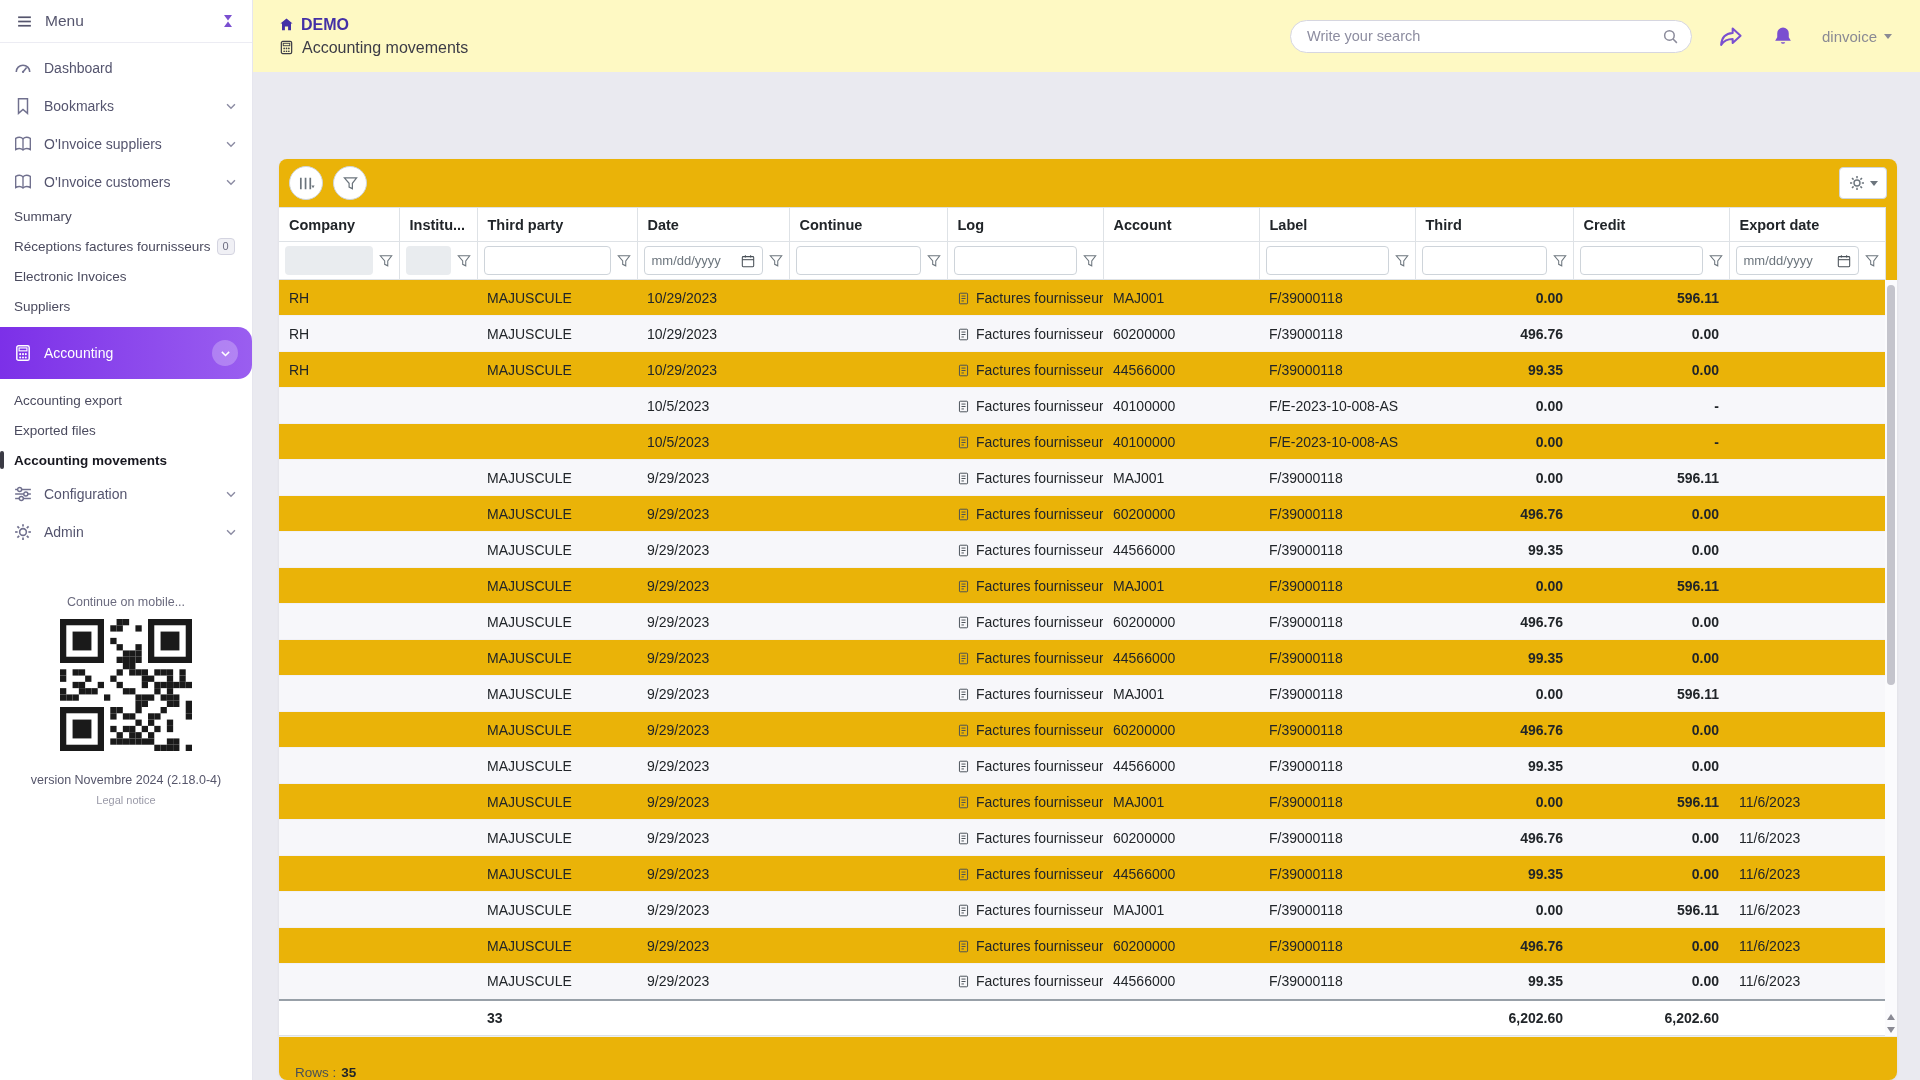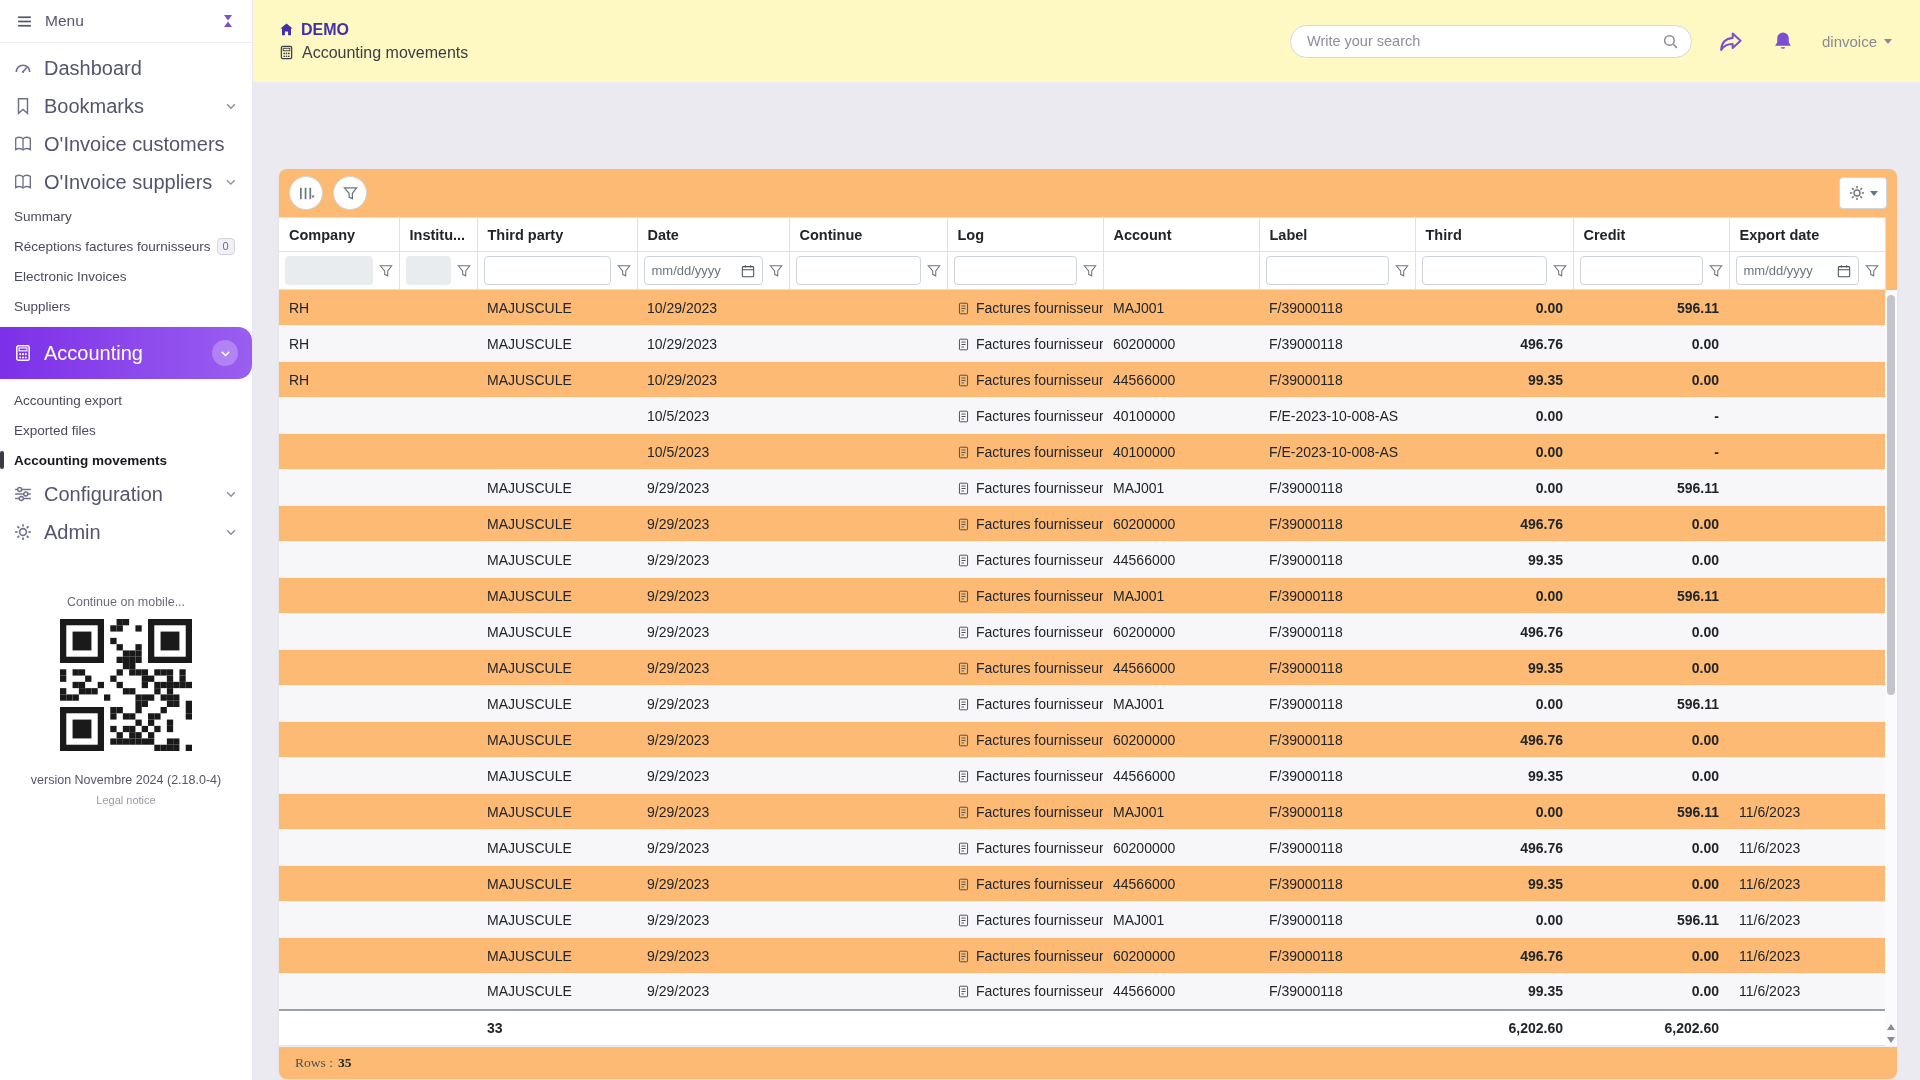--- a/index.html
+++ b/index.html
@@ -9,21 +9,21 @@
   #screen { width:1920px; height:1080px; display:flex; position:relative; overflow:hidden; }
 
   
   .sidebar { width:253px; min-width:253px; background:#fff; border-right:1px solid #e6e6ee; display:flex; flex-direction:column; height:100%; overflow:hidden; }
   .logo-block { height:140px; display:flex; flex-direction:column; align-items:center; justify-content:center; padding-top:10px; cursor:pointer; }
   .logo-text { margin-top:8px; font-size:15px; font-weight:bold; letter-spacing:7px; color:#7d3bf0; padding-left:7px; }
   .menu-row { height:42px; display:flex; align-items:center; gap:12px; padding:0 16px; color:#55556d; font-size:15.5px; cursor:pointer; }
   .menu-row .spacer { flex:1; }
   .nav-divider { height:1px; background:#ececf3; margin:0 0 6px 0; }
   .nav { flex:0 0 auto; }
-  .nav-item { height:38px; display:flex; align-items:center; gap:12px; padding:0 14px; color:#54546e; font-size:20px; cursor:pointer; white-space:nowrap; }
+  .nav-item { height:38px; display:flex; align-items:center; gap:12px; padding:0 14px; color:#54546e; font-size:14px; cursor:pointer; white-space:nowrap; }
   .nav-item .icn { width:18px; height:18px; color:#70708e; flex:0 0 auto; }
   .nav-item .chev { margin-left:auto; width:14px; height:14px; color:#8b8ba2; }
   .sub-item { height:30px; display:flex; align-items:center; padding:0 14px; font-size:13.5px; color:#4a4a5e; cursor:pointer; white-space:nowrap; position:relative; }
   .sub-item.active { font-weight:bold; color:#17171f; }
   .sub-item.active::before { content:""; position:absolute; left:0; top:6px; width:4px; height:18px; background:#3a3a44; border-radius:2px; }
   .badge { margin-left:6px; font-size:11px; color:#6c6c80; background:#f0f0f5; border:1px solid #d4d4e0; border-radius:4px; padding:1px 5px; line-height:13px; }
   .nav-item.active-parent { height:52px; margin:6px 0; background:linear-gradient(90deg,#7c30e8,#9a5ef0); color:#fff; border-radius:0 14px 14px 0; }
   .nav-item.active-parent .icn { color:#fff; }
   .chev-circle { margin-left:auto; width:26px; height:26px; border-radius:50%; background:rgba(255,255,255,.25); display:flex; align-items:center; justify-content:center; color:#fff; }
   .chev-circle svg { width:13px; height:13px; }
@@ -43,21 +43,21 @@
   .search-box { position:relative; width:402px; }
   .search-box input { width:100%; height:33px; border:1px solid #d6d6e0; border-radius:17px; padding:0 40px 0 16px; font-size:14.5px; color:#444; outline:none; font-family:"Liberation Sans",sans-serif; }
   .search-box input::placeholder { color:#8d8da0; }
   .search-box .mag { position:absolute; right:13px; top:8px; width:17px; height:17px; cursor:pointer; }
   .icon-btn { background:none; border:none; cursor:pointer; width:26px; height:26px; display:flex; align-items:center; justify-content:center; }
   .user-menu { display:flex; align-items:center; gap:7px; color:#8a8a94; font-size:15px; cursor:pointer; }
   .caret-down { width:0; height:0; border-left:4px solid transparent; border-right:4px solid transparent; border-top:5px solid #8a8a94; }
 
   
   .content { flex:1; padding:87px 23px 0 26px; }
-  .card { background:#fdba74; border-radius:8px; box-shadow:0 1px 3px rgba(20,20,40,.06); width:1618px; overflow:hidden; }
+  .card { background:#eab308; border-radius:8px; box-shadow:0 1px 3px rgba(20,20,40,.06); width:1618px; overflow:hidden; }
   .toolbar { height:48px; display:flex; align-items:center; gap:10px; padding:0 10px; }
   .btn-circle { width:34px; height:34px; border-radius:50%; background:#fff; border:1px solid #ced4da; display:flex; align-items:center; justify-content:center; cursor:pointer; }
   .btn-gear { margin-left:auto; height:32px; min-width:48px; border:1px solid #ced4da; border-radius:4px; background:#fff; display:flex; align-items:center; justify-content:center; gap:5px; cursor:pointer; padding:0 8px; }
   .btn-gear .caret-down { border-top-color:#6c757d; }
 
   
   .grid { position:relative; width:1618px; }
   table { border-collapse:collapse; table-layout:fixed; width:1606px; font-size:14px; color:#212529; }
   thead th { height:34px; text-align:left; padding:0 10px; font-weight:bold; font-size:14.5px; border:1px solid #dee2e6; border-left:none; white-space:nowrap; overflow:hidden; cursor:pointer; background:#fff; }
   tr.filters td { height:38px; border-right:1px solid #dee2e6; border-bottom:1px solid #dee2e6; padding:0 6px; background:#fff; }
@@ -75,21 +75,21 @@
   tfoot td { height:36px; padding:0 10px; font-weight:bold; border-top:2px solid #98a0a8; border-bottom:1px solid #dee2e6; background:#fff; white-space:nowrap; }
 
   
   .scroll-rail { position:absolute; top:73px; bottom:0; right:0; width:12px; background:#fbfbfd; }
   .scroll-thumb { position:absolute; top:5px; left:2px; width:8px; height:400px; background:#c4c4cc; border-radius:4px; cursor:grab; }
   .scroll-arrows { position:absolute; bottom:2px; left:0; width:12px; display:flex; flex-direction:column; align-items:center; gap:4px; }
   .sarrow { width:10px; height:9px; display:flex; align-items:center; justify-content:center; cursor:pointer; }
   .sarrow.up::after { content:""; border-left:4px solid transparent; border-right:4px solid transparent; border-bottom:6px solid #8a8a94; }
   .sarrow.down::after { content:""; border-left:4px solid transparent; border-right:4px solid transparent; border-top:6px solid #8a8a94; }
 
-  .rows-bar { height:33px; display:flex; align-items:center; padding:0 16px; font-size:13.5px; color:#495057; border-top:1px solid #eef0f3;font-family:Liberation Serif, serif; }
+  .rows-bar { height:44px; display:flex; align-items:flex-end; padding:0 16px; font-size:13.5px; color:#495057; border-top:1px solid #eef0f3; }
   .rows-bar b { margin-left:5px; color:#212529; }
 </style>
 </head>
 <body>
 
 <div id="screen">
 
   <aside class="sidebar">
 
     <div class="menu-row">
@@ -129,32 +129,32 @@
         <svg class="chev" viewBox="0 0 16 16">
             <path d="M3.5 6 l4.5 4.5 4.5-4.5" fill="none" stroke="currentColor" stroke-width="1.6"></path>
           </svg>
       </div>
 
       <div class="nav-item">
         <svg class="icn" viewBox="0 0 16 16">
             <path d="M1.5 3 c2.2-1.3 4.8-1.3 6.5 .4 c1.7-1.7 4.3-1.7 6.5-.4 v10 c-2.2-1.3-4.8-1.3-6.5 .4 c-1.7-1.7-4.3-1.7-6.5-.4 z" fill="none" stroke="currentColor" stroke-width="1.2"></path>
             <line x1="8" y1="3.6" x2="8" y2="13" stroke="currentColor" stroke-width="1.2"></line>
           </svg>
-        <span>O'Invoice customers</span>
+        <span>O'Invoice suppliers</span>
         <svg class="chev" viewBox="0 0 16 16">
             <path d="M3.5 6 l4.5 4.5 4.5-4.5" fill="none" stroke="currentColor" stroke-width="1.6"></path>
           </svg>
       </div>
 
       <div class="nav-item">
         <svg class="icn" viewBox="0 0 16 16">
             <path d="M1.5 3 c2.2-1.3 4.8-1.3 6.5 .4 c1.7-1.7 4.3-1.7 6.5-.4 v10 c-2.2-1.3-4.8-1.3-6.5 .4 c-1.7-1.7-4.3-1.7-6.5-.4 z" fill="none" stroke="currentColor" stroke-width="1.2"></path>
             <line x1="8" y1="3.6" x2="8" y2="13" stroke="currentColor" stroke-width="1.2"></line>
           </svg>
-        <span>O'Invoice suppliers</span>
+        <span>O'Invoice customers</span>
         <svg class="chev" viewBox="0 0 16 16">
             <path d="M3.5 6 l4.5 4.5 4.5-4.5" fill="none" stroke="currentColor" stroke-width="1.6"></path>
           </svg>
       </div>
 
       <div class="sub-item">
         <span>Summary</span>
       </div>
       <div class="sub-item">
         <span>Réceptions factures fournisseurs</span>

